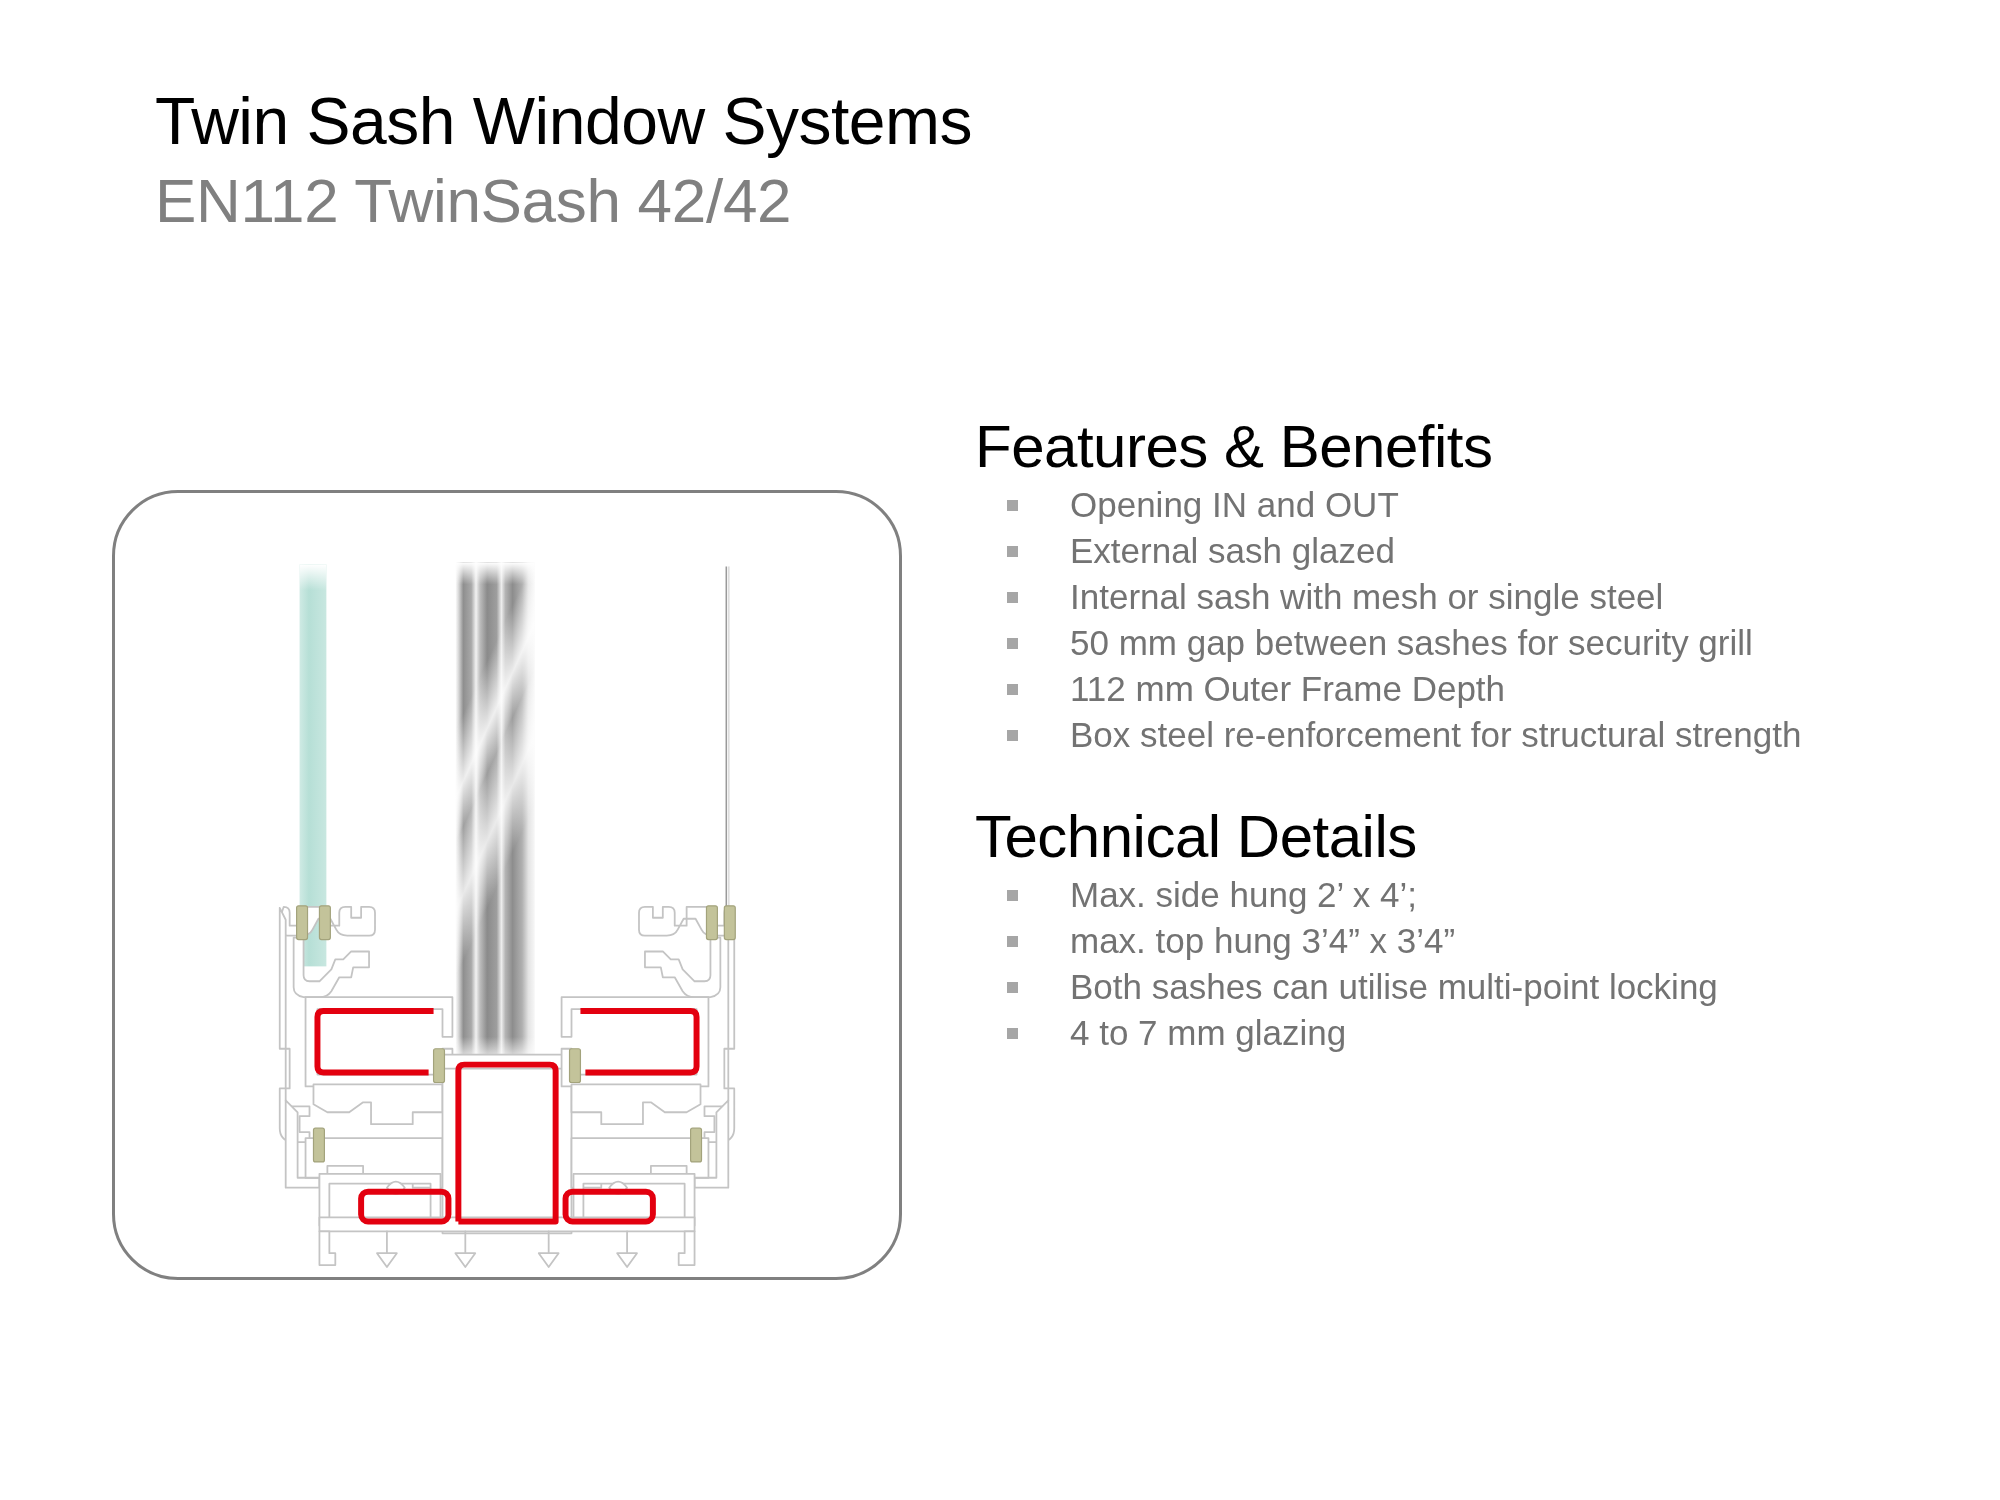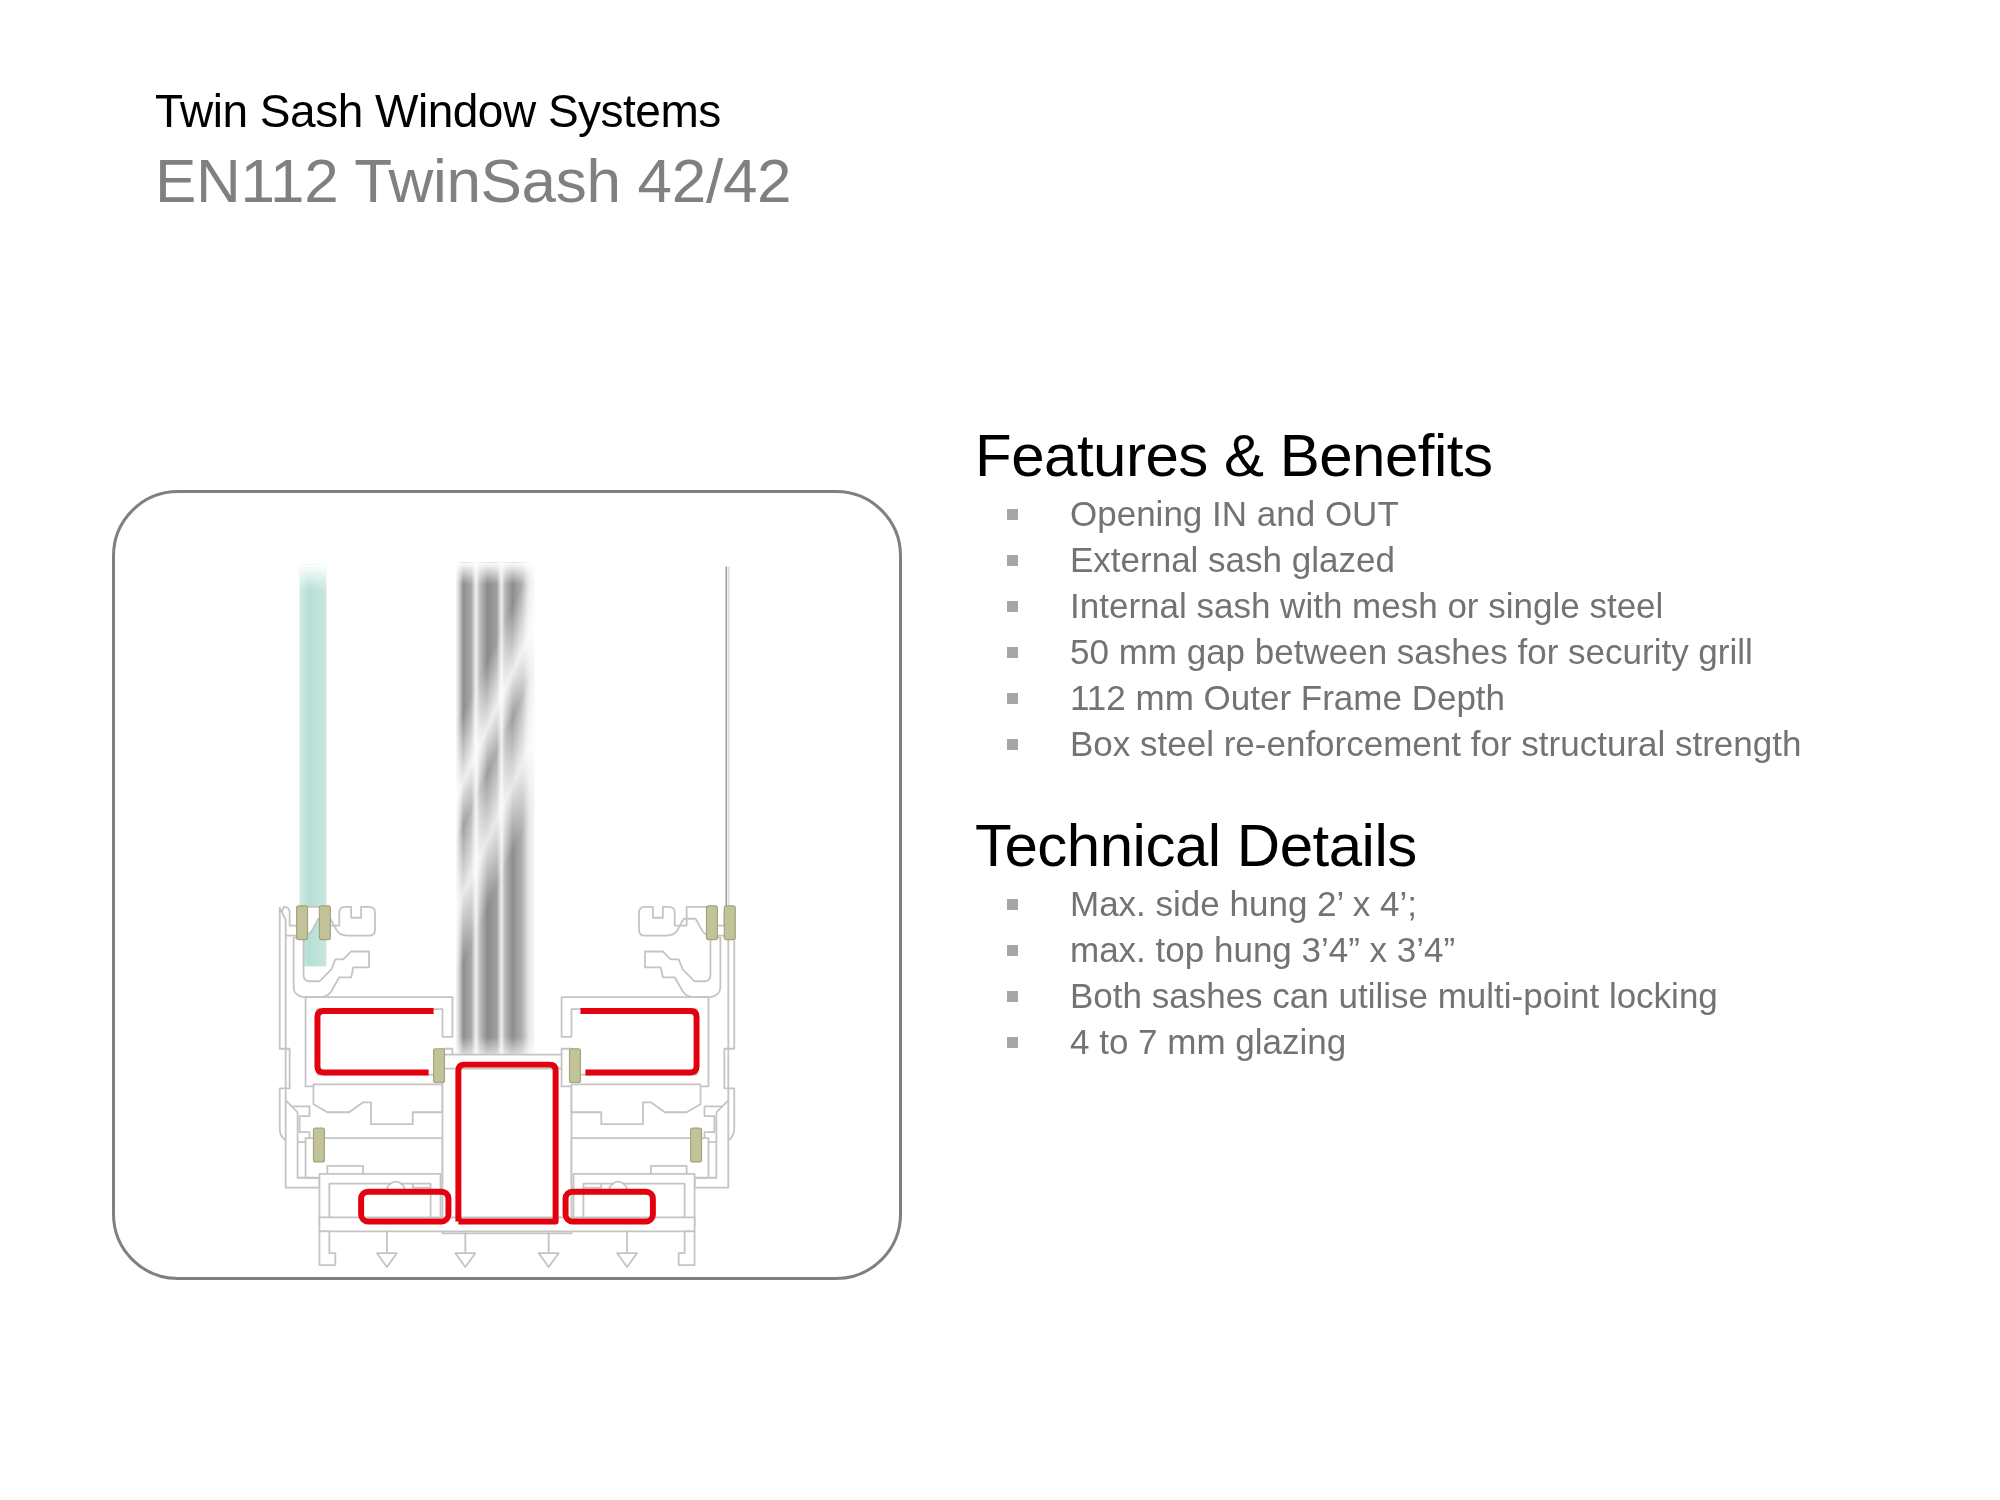--- a/index.html
+++ b/index.html
@@ -16,21 +16,21 @@
   }
 
   
   #title-block {
     position: absolute;
     left: 155px;
     top: 88px;
     width: 1100px;
   }
   #slide-title {
-    font-size: 46px;
+    font-size: 66px;
     line-height: 1.0;
     color: #000000;
     font-weight: 400;
     letter-spacing: -0.5px;
     white-space: nowrap;
   }
   #slide-subtitle {
     font-size: 62px;
     line-height: 1.05;
     color: #808080;
@@ -57,21 +57,21 @@
     left: 0;
     top: 0;
     width: 100%;
     height: 100%;
   }
 
   
   #content-col {
     position: absolute;
     left: 975px;
-    top: 424px;
+    top: 415px;
     width: 910px;
   }
   .section-heading {
     font-size: 60px;
     color: #000000;
     font-weight: 400;
     line-height: 1.05;
     margin: 0 0 6px 0;
     letter-spacing: -0.5px;
   }

